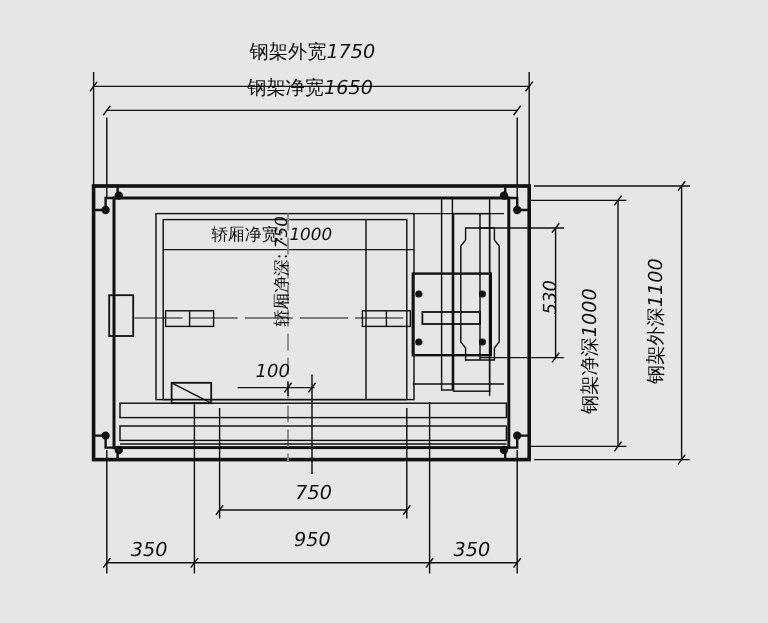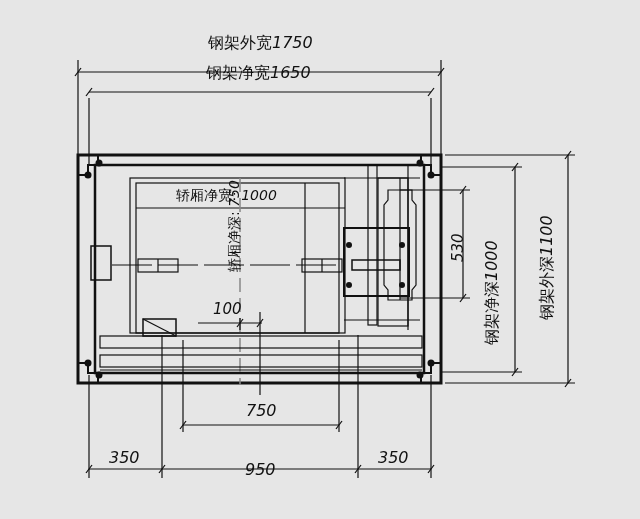--- a/index.html
+++ b/index.html
@@ -10,21 +10,21 @@
   .t-outer-w { left: 208px; top: 33px; font-size: 16px; }
   .t-inner-w { left: 206px; top: 63px; font-size: 16px; text-align: right; }
   .t-car-w { left: 176px; top: 187px; font-size: 14px; text-align: right; }
   .t-car-d { left: 226px; top: 272px; font-size: 14px; transform: rotate(-90deg); transform-origin: left top; }
   .t-100 { left: 213px; top: 300px; font-size: 15px; }
   .t-530 { left: 449px; top: 262px; font-size: 15px; transform: rotate(-90deg); transform-origin: left top; }
   .t-inner-d { left: 482px; top: 345px; font-size: 16px; transform: rotate(-90deg); transform-origin: left top; }
   .t-outer-d { left: 537px; top: 320px; font-size: 16px; transform: rotate(-90deg); transform-origin: left top; }
   .t-750b { left: 246px; top: 401px; font-size: 16px; }
   .t-350l { left: 109px; top: 448px; font-size: 16px; }
-  .t-950 { left: 245px; top: 460px; font-size: 16px; }
+  .t-950 { left: 245px; top: 440px; font-size: 16px; }
   .t-350r { left: 378px; top: 448px; font-size: 16px; }
 </style>
 </head>
 <body>
 
 <div id="canvas">
   <svg width="640" height="519" viewBox="0 0 640 519" style="position:absolute;left:0;top:0">
     <g stroke="#111" fill="none" stroke-width="1.2">
 
       <line x1="78" y1="72" x2="441" y2="72"></line>

